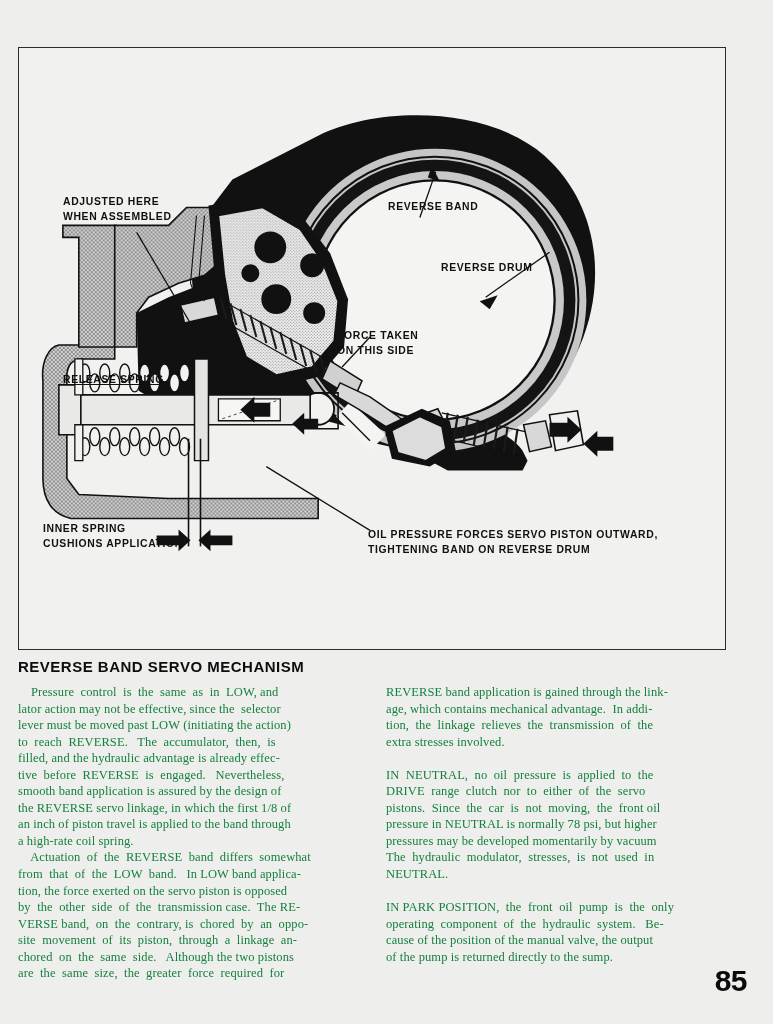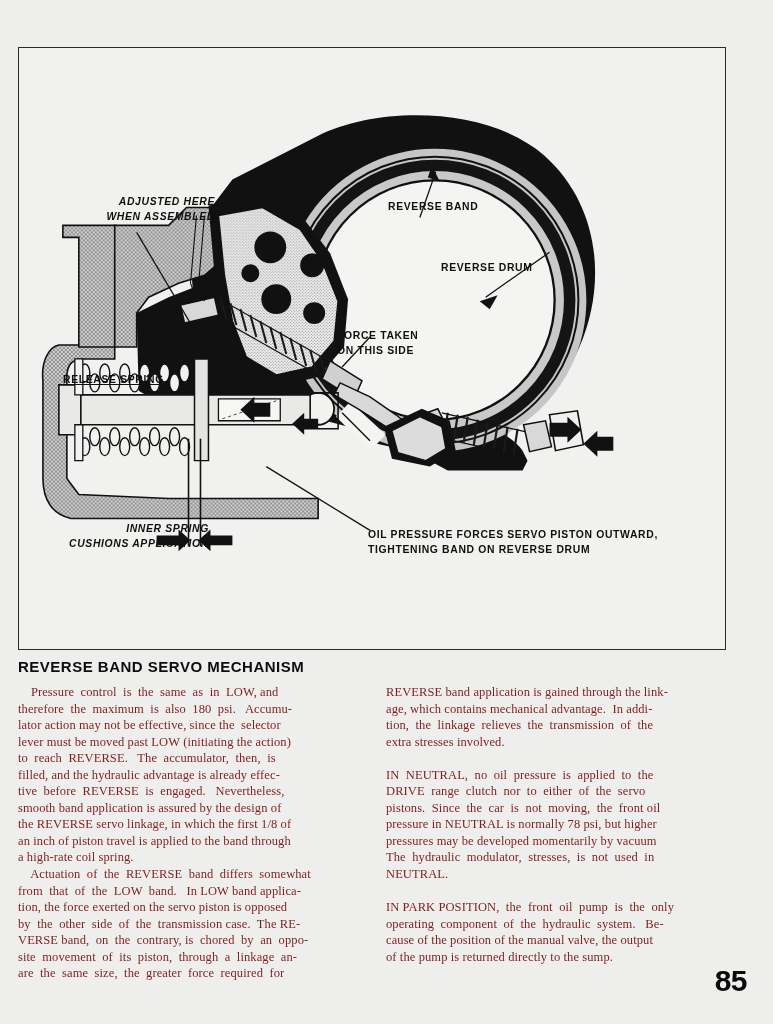--- a/index.html
+++ b/index.html
@@ -41,21 +41,21 @@
   .callout {
     position: absolute;
     font-family: "Liberation Sans", sans-serif;
     font-weight: bold;
     font-size: 10.4px;
     letter-spacing: 0.65px;
     color: #101010;
     line-height: 14.5px;
     white-space: nowrap;
   }
-  .callout.right-al { text-align: right; font-style: italic; }
+  .callout.right-al { text-align: left; }
 
   
   #section-heading {
     position: absolute;
     left: 18px;
     top: 658px;
     font-family: "Liberation Sans", sans-serif;
     font-weight: bold;
     font-size: 15px;
     letter-spacing: 0.5px;
@@ -71,21 +71,21 @@
     display: flex;
     justify-content: space-between;
   }
   .column {
     width: 340px;
   }
   .para {
     font-family: "Liberation Serif", serif;
     font-size: 12.5px;
     line-height: 16.55px;
-    color: #7f1d1d;
+    color: #15803d;
     margin: 0;
     letter-spacing: 0.1px;
   }
   .para .ln {
     display: block;
     white-space: pre;
   }
   .gap-para { margin-top: 16.55px; }
 
   
@@ -366,38 +366,38 @@
     </div>
   </div>
 
   <div id="section-heading">REVERSE BAND SERVO MECHANISM</div>
 
   <div id="body-columns">
 
     <div class="column">
       <p class="para">
         <span class="ln">    Pressure  control  is  the  same  as  in  LOW, and</span>
-        <span class="ln">therefore  the  maximum  is  also  180  psi.   Accumu-</span>
         <span class="ln">lator action may not be effective, since the  selector</span>
         <span class="ln">lever must be moved past LOW (initiating the action)</span>
         <span class="ln">to  reach  REVERSE.   The  accumulator,  then,  is</span>
         <span class="ln">filled, and the hydraulic advantage is already effec-</span>
         <span class="ln">tive  before  REVERSE  is  engaged.   Nevertheless,</span>
         <span class="ln">smooth band application is assured by the design of</span>
         <span class="ln">the REVERSE servo linkage, in which the first 1/8 of</span>
         <span class="ln">an inch of piston travel is applied to the band through</span>
         <span class="ln">a high-rate coil spring.</span>
       </p>
       <p class="para">
         <span class="ln">    Actuation  of  the  REVERSE  band  differs  somewhat</span>
         <span class="ln">from  that  of  the  LOW  band.   In LOW band applica-</span>
         <span class="ln">tion, the force exerted on the servo piston is opposed</span>
         <span class="ln">by  the  other  side  of  the  transmission case.  The RE-</span>
         <span class="ln">VERSE band,  on  the  contrary, is  chored  by  an  oppo-</span>
         <span class="ln">site  movement  of  its  piston,  through  a  linkage  an-</span>
+        <span class="ln">chored  on  the  same  side.   Although the two pistons</span>
         <span class="ln">are  the  same  size,  the  greater  force  required  for</span>
       </p>
     </div>
 
     <div class="column">
       <p class="para">
         <span class="ln">REVERSE band application is gained through the link-</span>
         <span class="ln">age, which contains mechanical advantage.  In addi-</span>
         <span class="ln">tion,  the  linkage  relieves  the  transmission  of  the</span>
         <span class="ln">extra stresses involved.</span>

